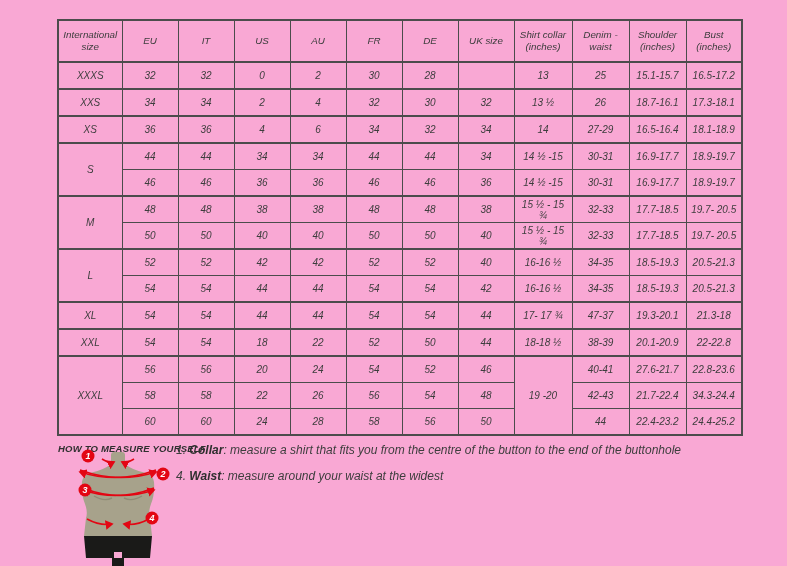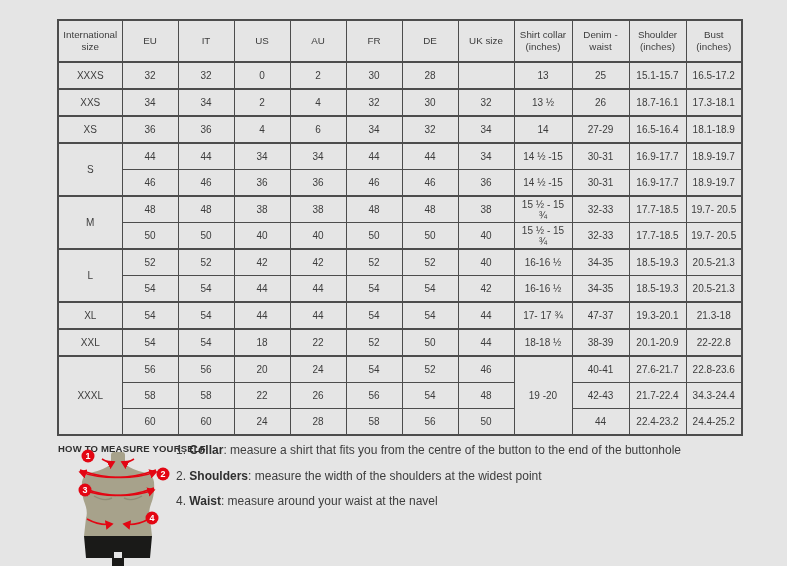--- a/index.html
+++ b/index.html
@@ -1,22 +1,23 @@
 <!DOCTYPE html>
 <html><head>
 <meta charset="utf-8">
 <style>
   html,body{margin:0;padding:0;background:#ffffff;}
   .page{
     position:relative;
     width:787px;height:566px;
-    background:#e5e5e5;
+    background:#f9a8d4;
     font-family:"Liberation Sans", sans-serif;
     color:#3d3d3d;
     overflow:hidden;
+    font-style:italic;
   }
   
   .size-table-wrap{position:absolute;left:57px;top:19px;}
   table{
     border-collapse:collapse;
     table-layout:fixed;
   }
   th,td{
     border:1px solid #4c4c4c;
     font-size:10px;
@@ -329,22 +330,18 @@
       </g>
     </g>
   </svg>
 
   <div class="measure-list">
     <div class="measure-item">
       <span>1.</span>
       <b>Collar</b><span>: measure a shirt that fits you from the centre of the button to the end of the buttonhole</span>
     </div>
     <div class="measure-item">
-      <span>2.</span>
-      <b>Shoulders</b><span>: measure the width of the shoulders at the widest point</span>
-    </div>
-    <div class="measure-item">
       <span>4.</span>
-      <b>Waist</b><span>: measure around your waist at the navel</span>
+      <b>Waist</b><span>: measure around your waist at the widest</span>
     </div>
   </div>
 
 </div>
 
 </body></html>

